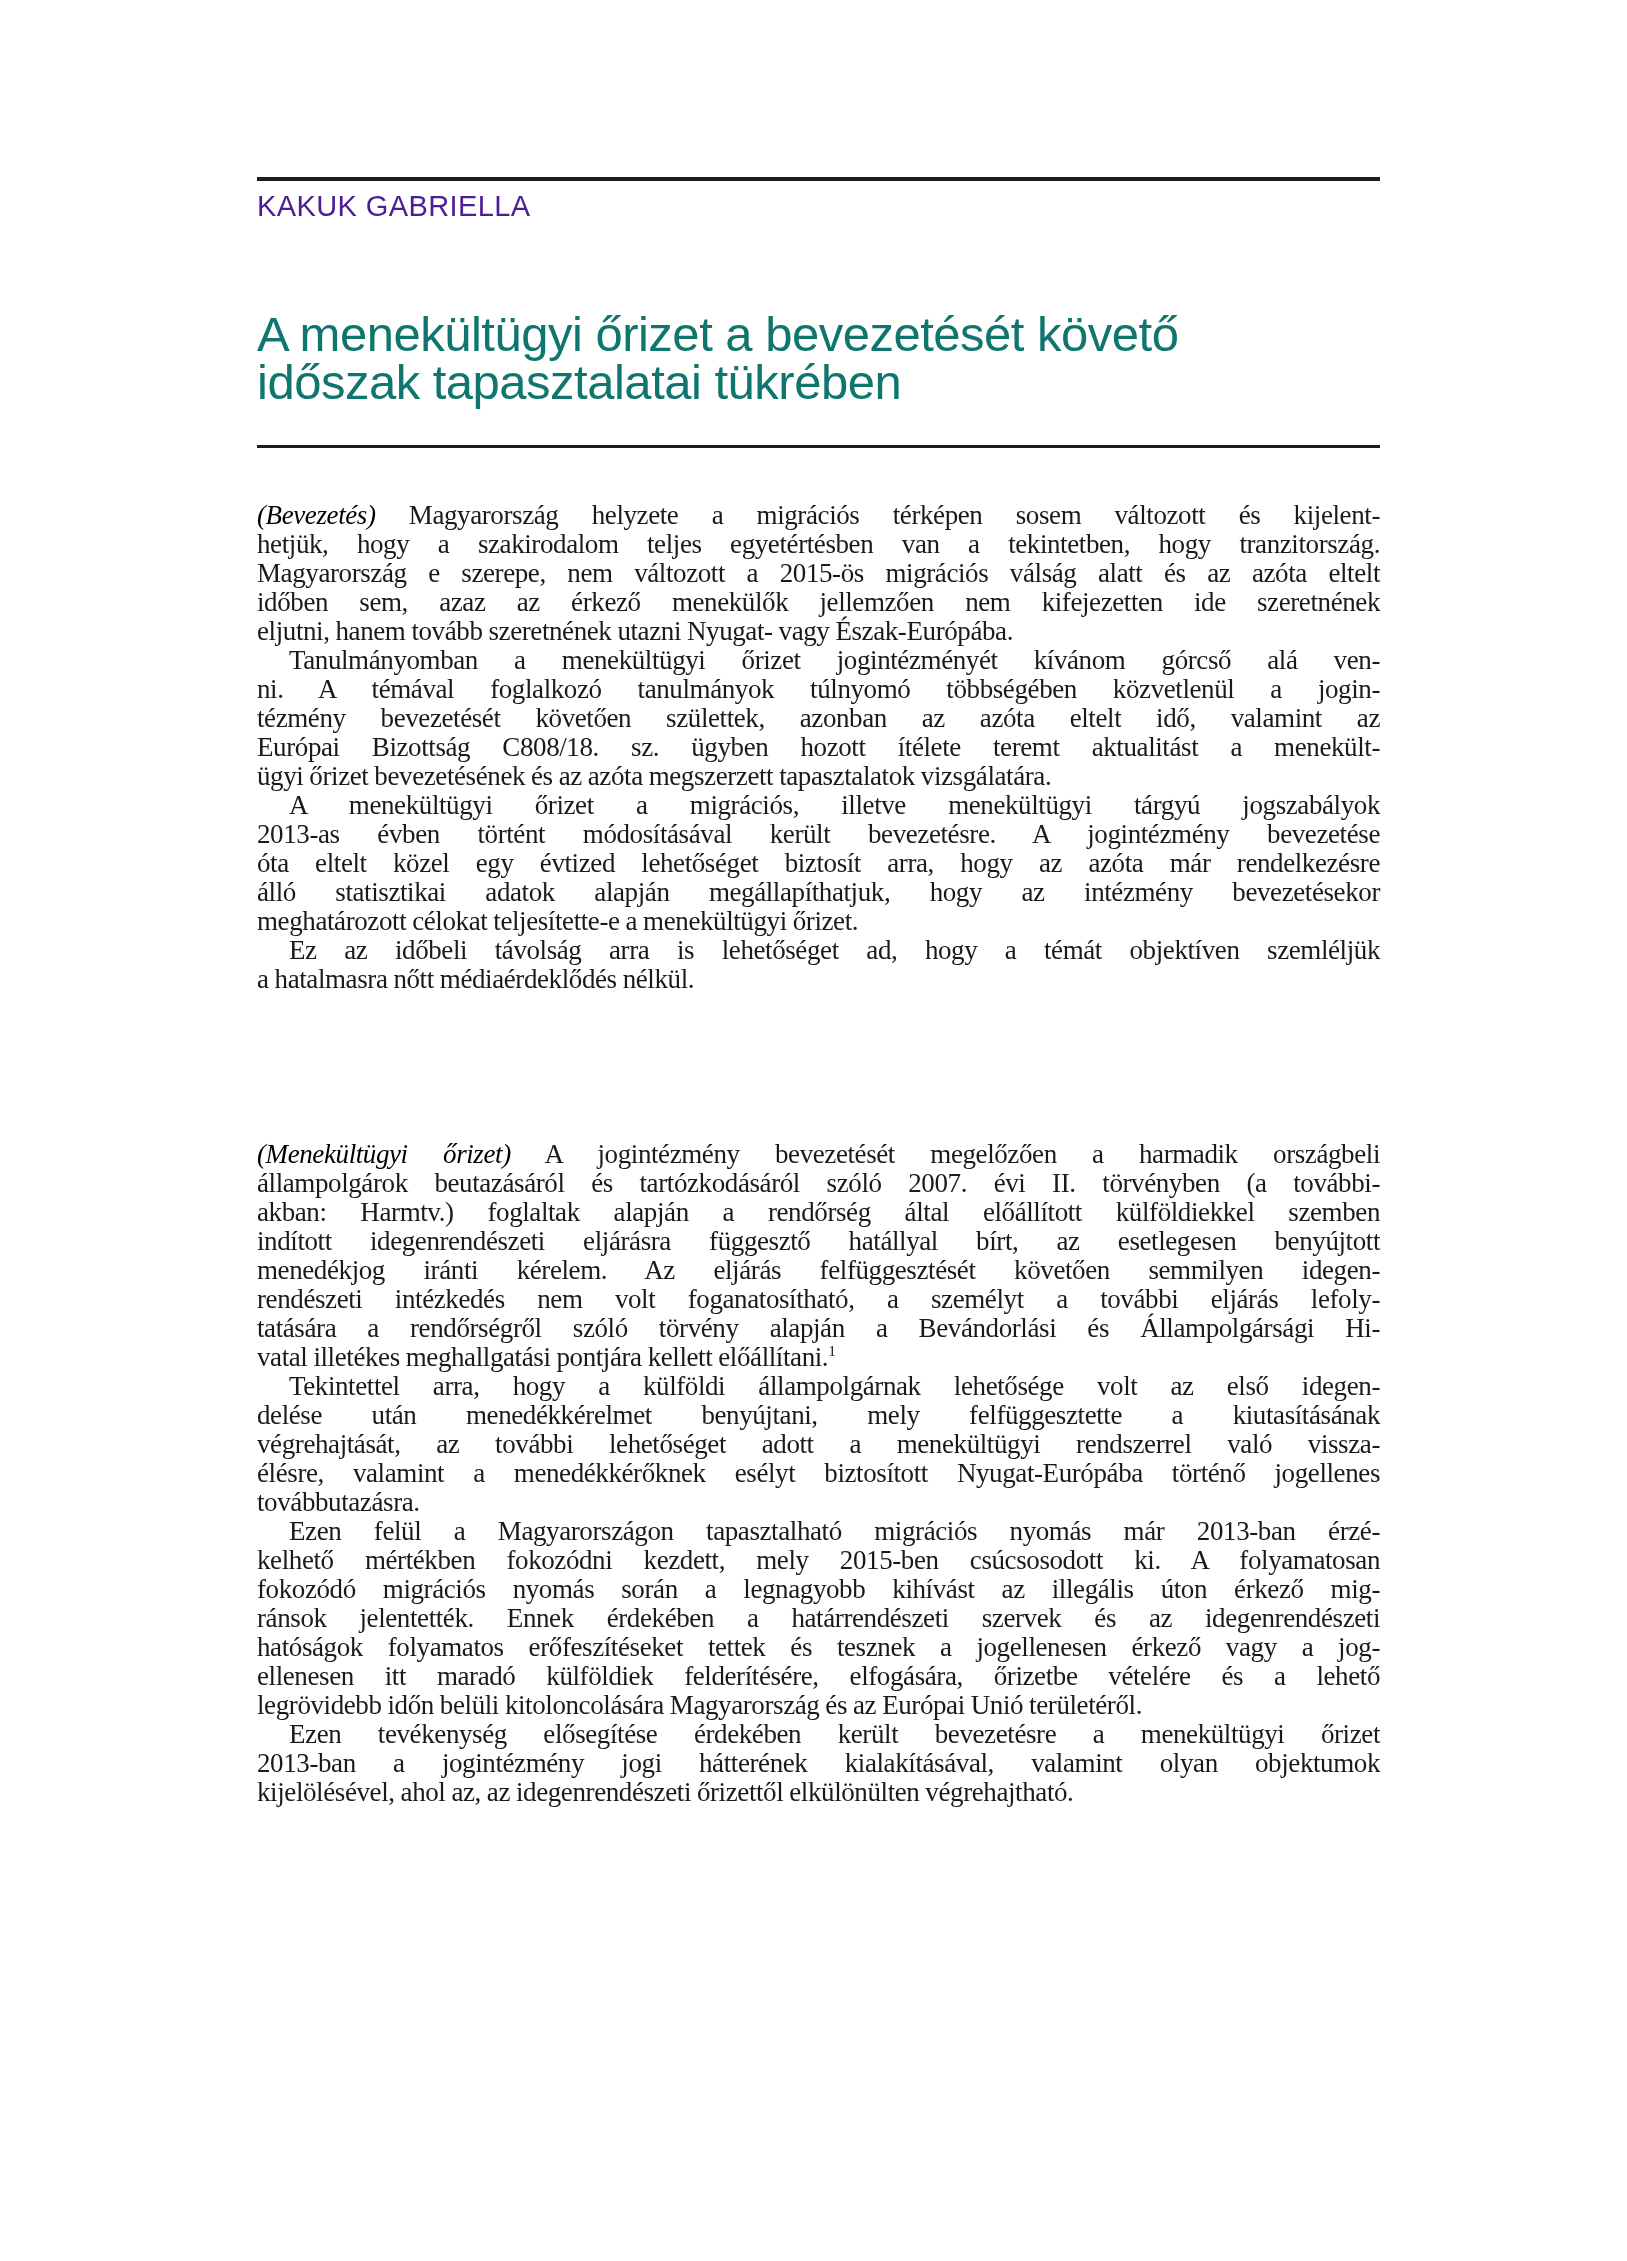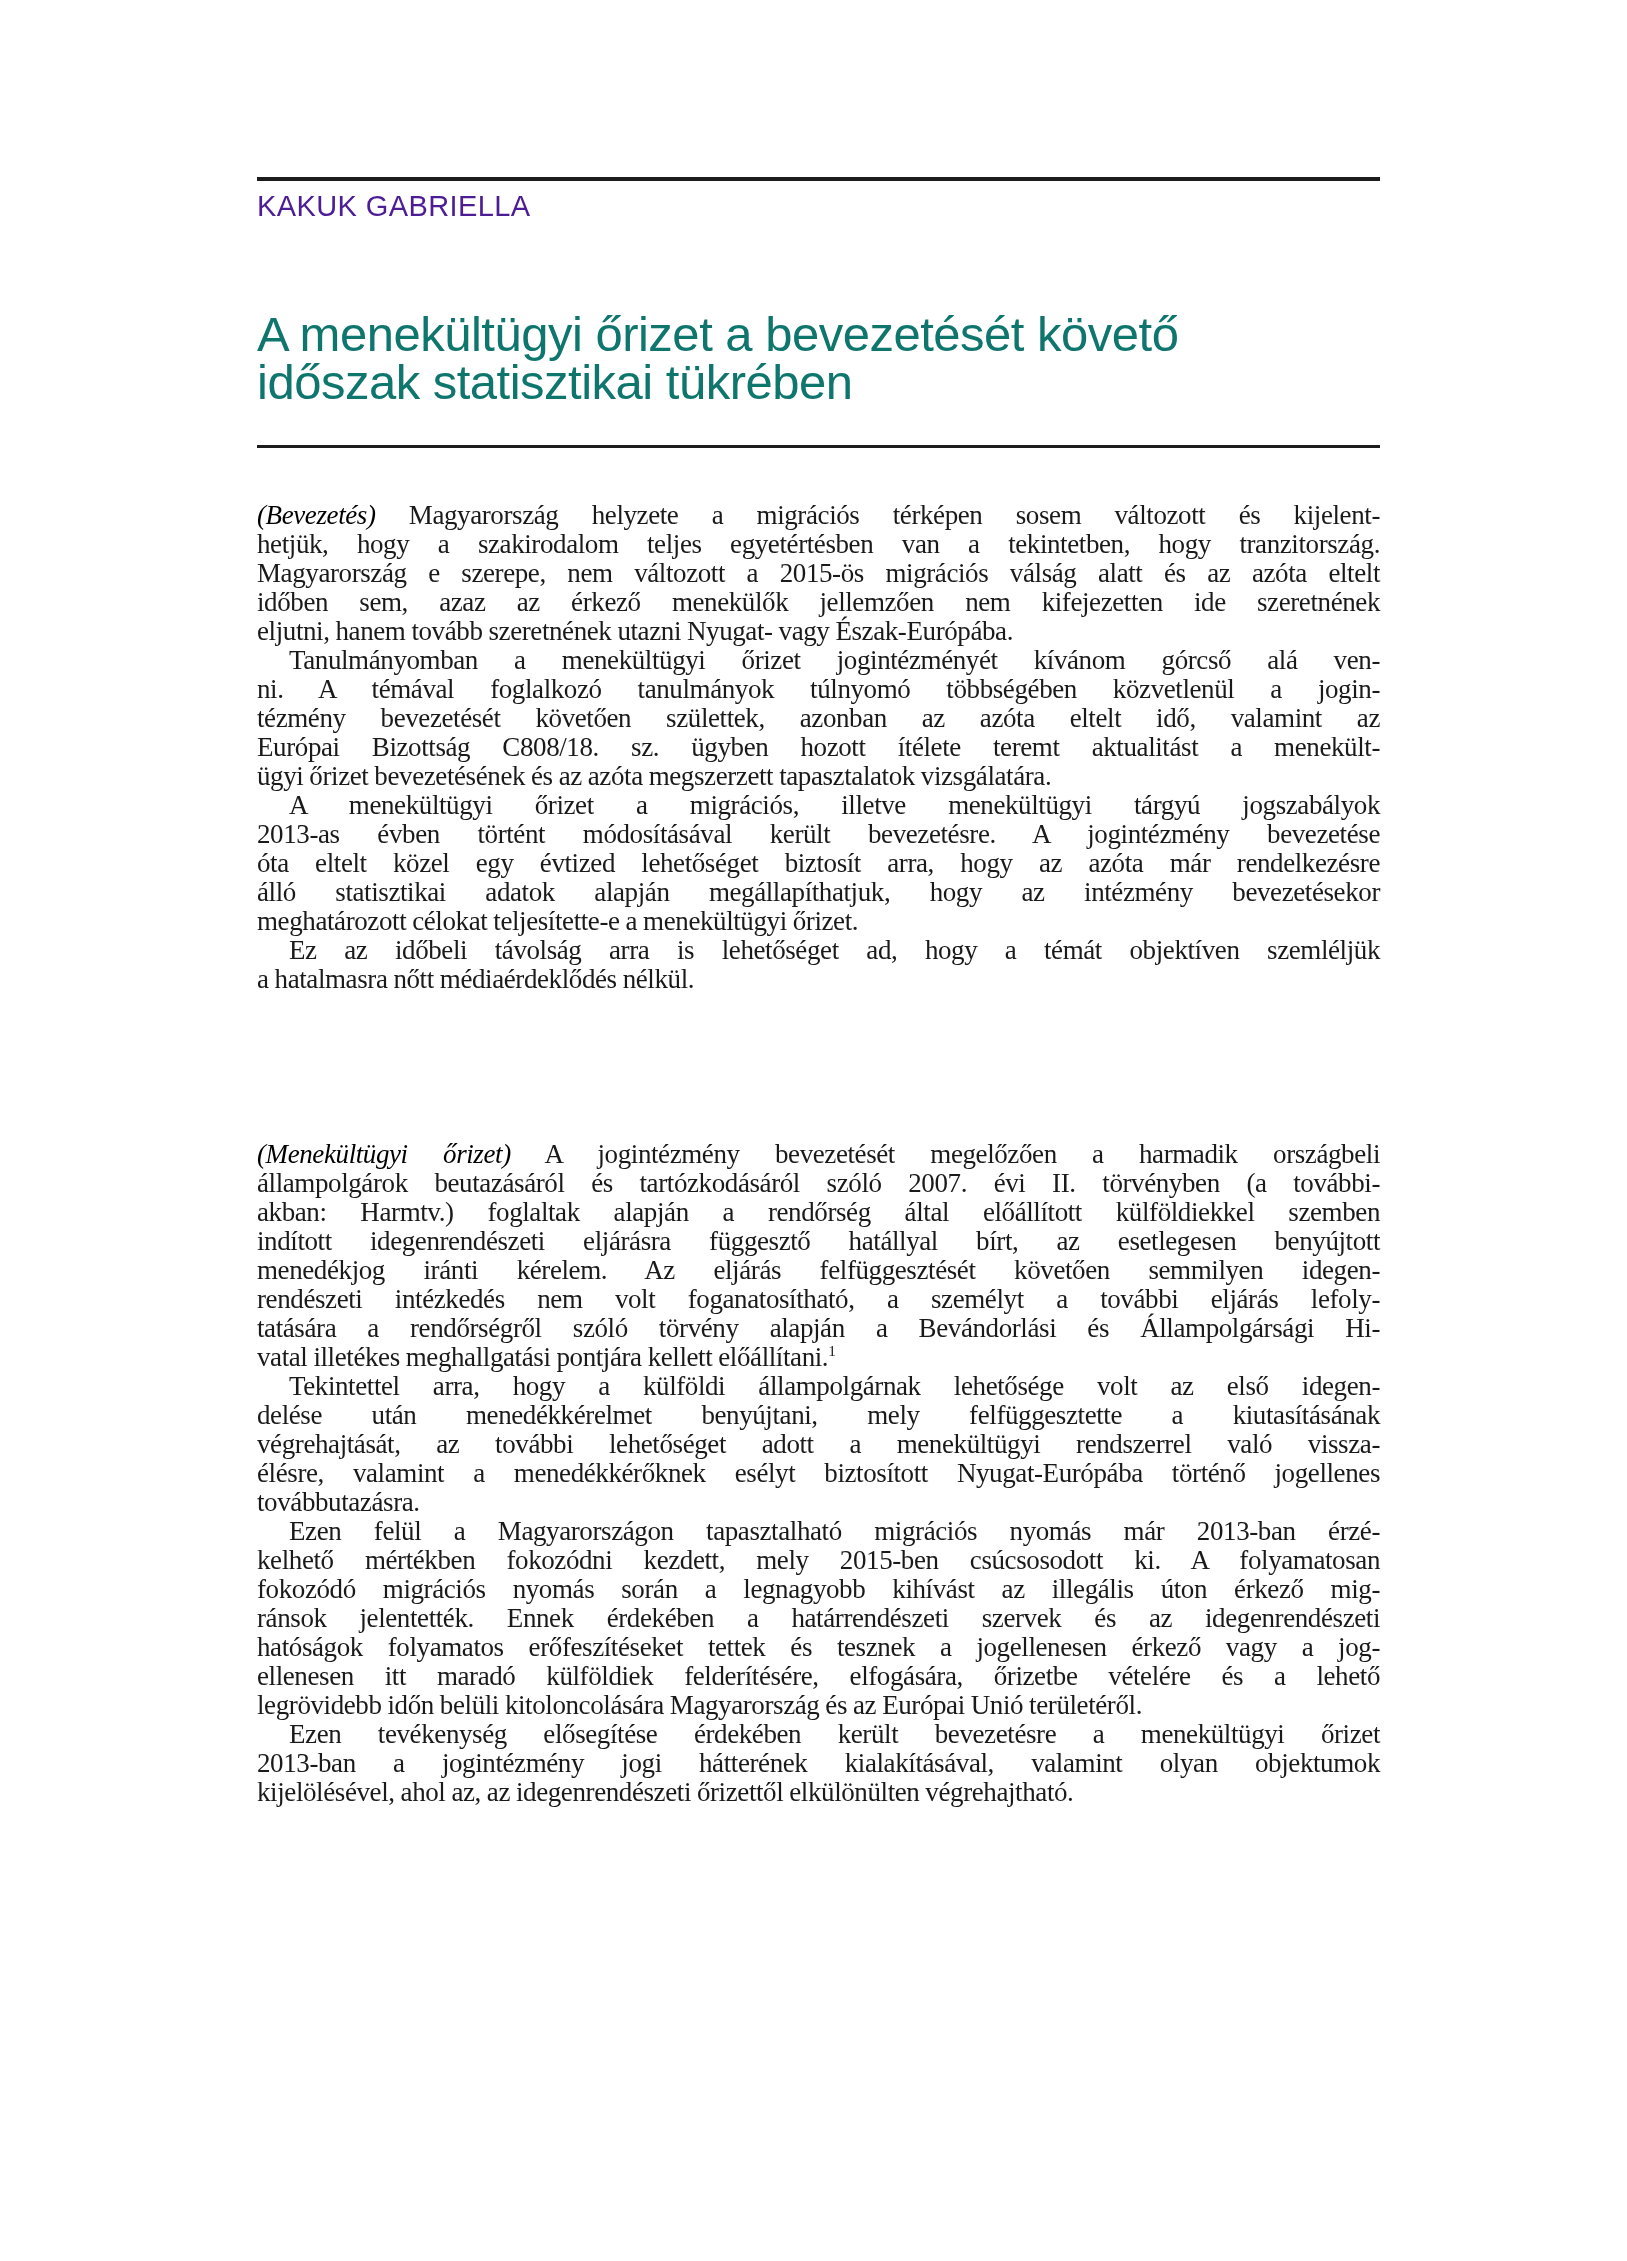--- a/index.html
+++ b/index.html
@@ -104,21 +104,21 @@
 <body>
 
 <div class="page">
 
   <div class="rule-top"></div>
 
   <div class="author">KAKUK GABRIELLA</div>
 
   <h1 class="title" style="margin:0;font-weight:normal;">
     <span class="tline">A menekültügyi őrizet a bevezetését követő</span>
-    <span class="tline">időszak statisztikai tükrében</span>
+    <span class="tline">időszak tapasztalatai tükrében</span>
   </h1>
 
   <div class="rule-title"></div>
 
   <div class="body-text" id="sec1">
 
     <div>
       <span class="line"><span class="label">(Bevezetés)</span><span> Magyarország helyzete a migrációs térképen sosem változott és kijelent-</span></span>
       <span class="line">hetjük, hogy a szakirodalom teljes egyetértésben van a tekintetben, hogy tranzitország.</span>
       <span class="line">Magyarország e szerepe, nem változott a 2015-ös migrációs válság alatt és az azóta eltelt</span>

